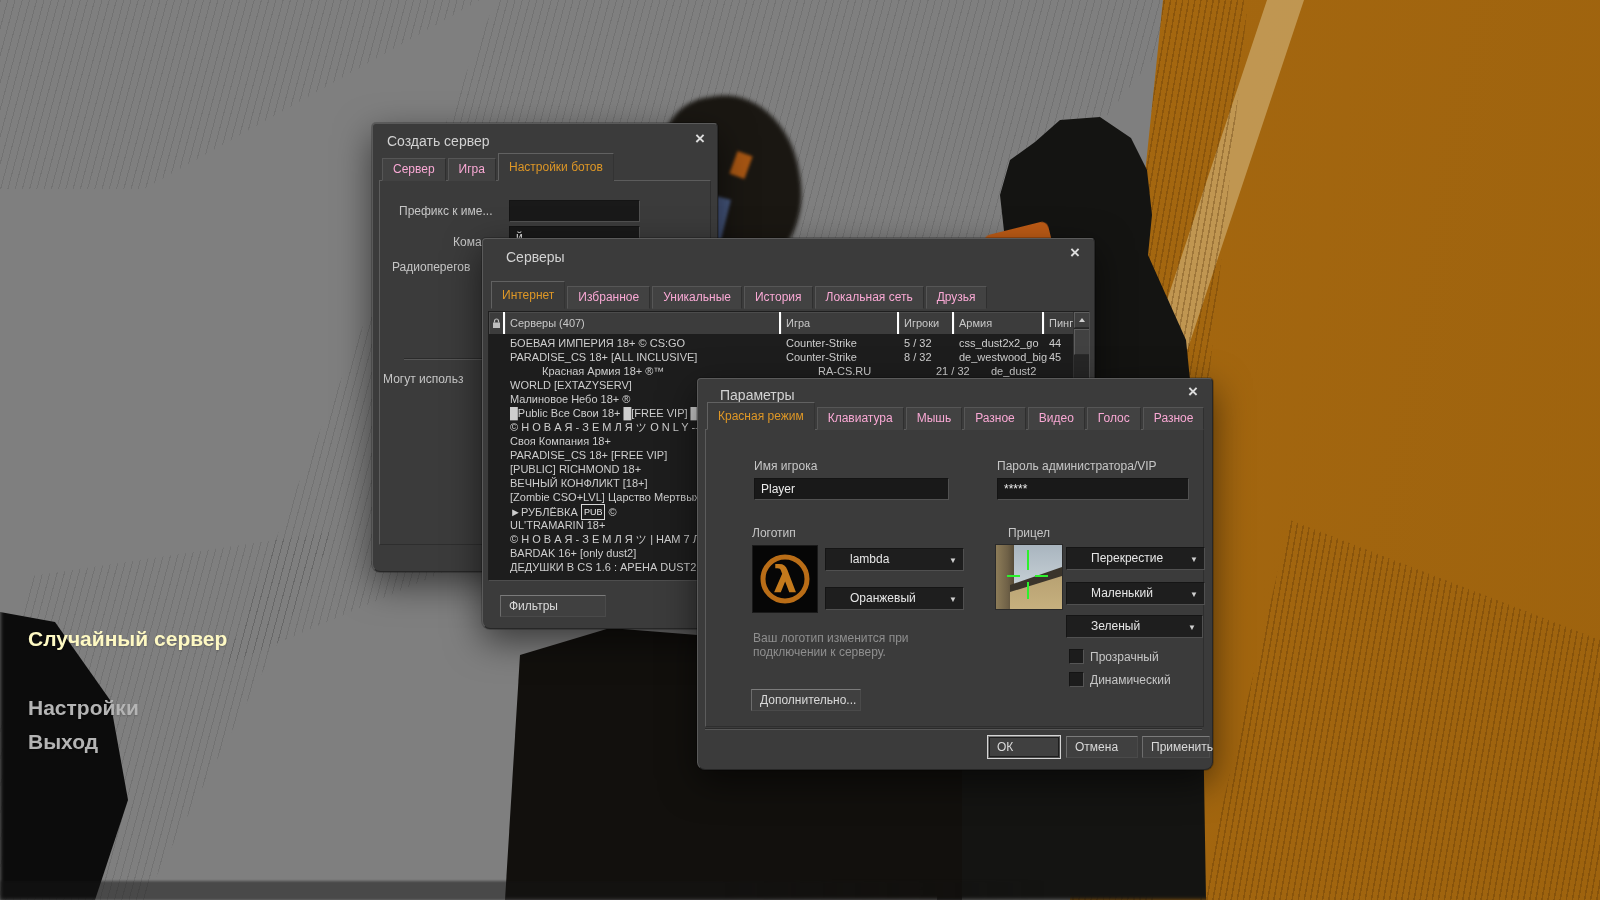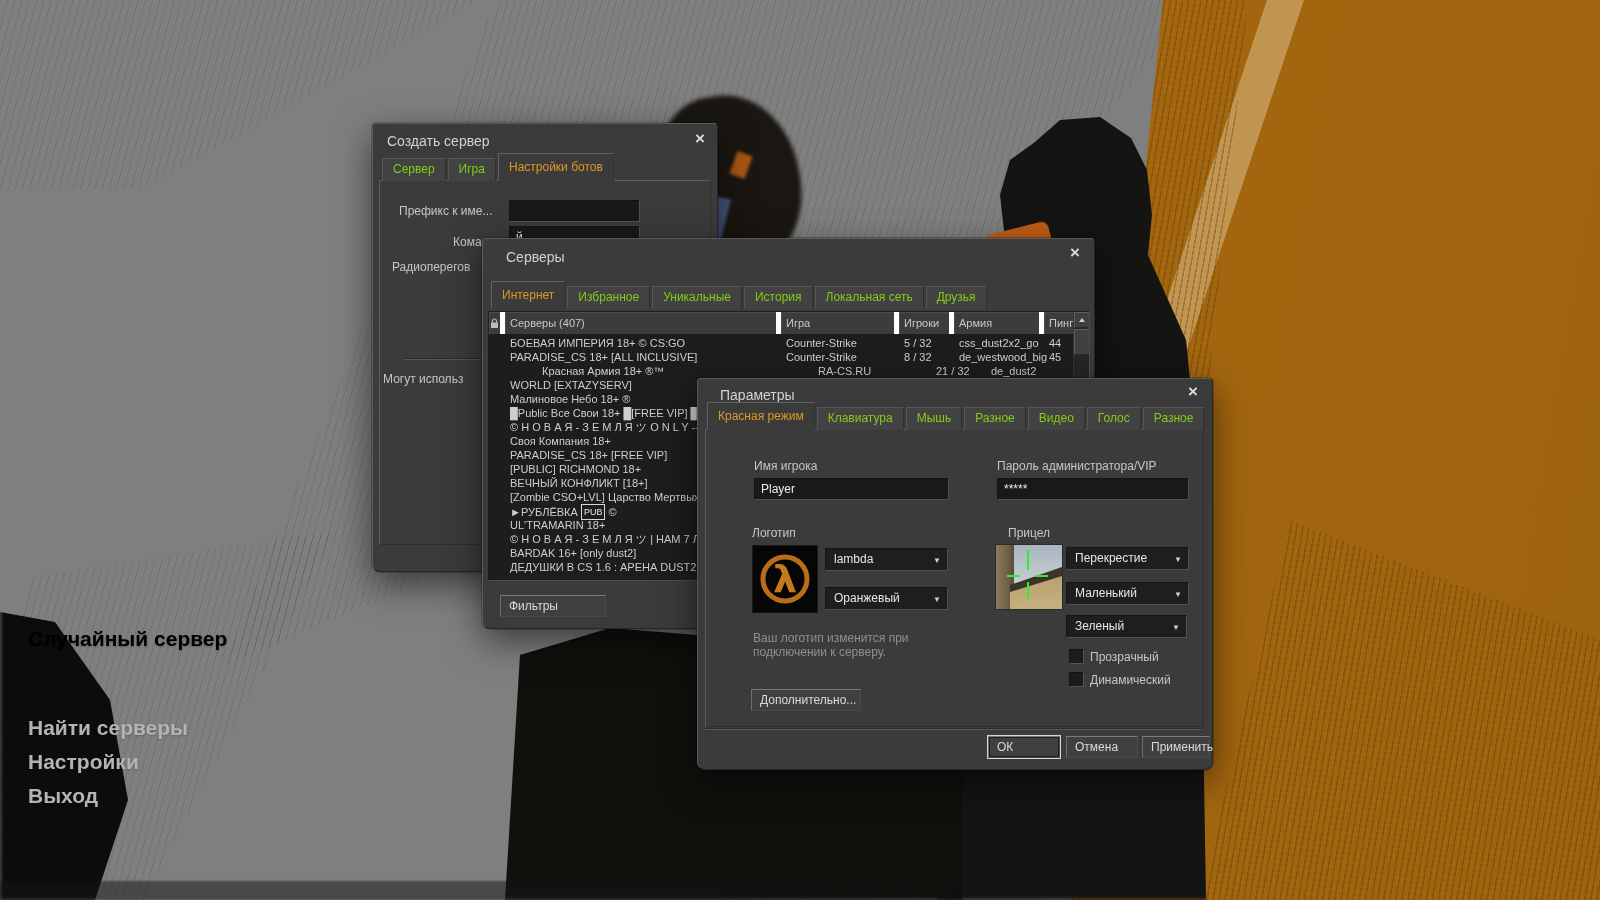--- a/index.html
+++ b/index.html
@@ -39,57 +39,57 @@
     clip-path:polygon(520px 655px,610px 628px,760px 640px,900px 658px,962px 690px,962px 900px,505px 900px);}
   .sil-corner{inset:0;background:#0c0c0c;filter:blur(2px);
     clip-path:polygon(0 612px,55px 622px,110px 700px,128px 800px,95px 900px,0 900px);}
   .bottom-shade{left:0;top:881px;width:1100px;height:19px;filter:blur(1px);
     background:linear-gradient(to right,rgba(20,20,20,.50) 0 65%,rgba(20,20,20,0) 95%);}
 
   
   .menu{position:absolute;left:28px;top:622px;display:flex;flex-direction:column;z-index:6;}
   .menu-item{height:34px;line-height:34px;font-size:21px;font-weight:bold;color:#b4b4b4;
     text-shadow:0 1px 2px rgba(0,0,0,.22);cursor:default;white-space:nowrap;}
-  .menu-item.hl{color:#000000;margin-bottom:55px;}
+  .menu-item.hl{color:#fef9c3;margin-bottom:35px;}
 
   
   .dlg{position:absolute;background:#3b3b3b;border:1px solid;
     border-color:#5a5a5a #272727 #272727 #5a5a5a;border-radius:4px 4px 8px 8px;
     box-shadow:0 12px 36px rgba(0,0,0,.55),0 0 0 1px rgba(0,0,0,.2);}
   .dlg-title{position:absolute;font-size:14px;color:#d2d2d2;white-space:nowrap;}
   .dlg-close{position:absolute;color:#dddddd;font-size:17px;font-weight:bold;line-height:16px;}
   .tabs{position:absolute;display:flex;align-items:flex-end;gap:2px;z-index:3;}
   .tab{background:#424242;border:1px solid;border-color:#565656 #2f2f2f #424242 #565656;
-    color:#84cc16;font-size:12px;padding:0 10px;height:21px;line-height:21px;white-space:nowrap;}
+    color:#f9a8d4;font-size:12px;padding:0 10px;height:21px;line-height:21px;white-space:nowrap;}
   .tab.sel{background:#3b3b3b;color:#de9726;height:26px;line-height:26px;
     border-color:#616161 #333333 #3b3b3b #616161;position:relative;z-index:4;}
   .panel{position:absolute;background:#3b3b3b;border:1px solid;
     border-color:#5c5c5c #2e2e2e #2e2e2e #5c5c5c;}
   .lbl{position:absolute;font-size:12px;color:#c6c6c6;white-space:nowrap;}
   .dim{color:#8f8f8f;}
   .input{position:absolute;background:#191919;border:1px solid;
     border-color:#141414 #515151 #515151 #141414;color:#ececec;font-size:12px;
     line-height:20px;padding:0 6px;white-space:nowrap;overflow:hidden;}
   .combo{position:absolute;background:#1e1e1e;border:1px solid;
     border-color:#151515 #505050 #505050 #151515;color:#e6e6e6;font-size:12px;
-    line-height:21px;padding-left:8px;white-space:nowrap;}
+    line-height:21px;padding-left:24px;white-space:nowrap;}
   .combo .arr{position:absolute;right:6px;top:1px;font-size:8px;color:#cfcfcf;line-height:21px;}
   .btn{position:absolute;background:#404040;border:1px solid;
     border-color:#7b7b7b #4a4a4a #4a4a4a #6d6d6d;color:#d9d9d9;font-size:12px;
     line-height:20px;padding:0 8px;white-space:nowrap;}
   .btn.focus{box-shadow:0 0 0 1px #d5d5d5, inset 0 0 0 1px #1d1d1d;}
   .chk{position:absolute;width:13px;height:13px;background:#1c1c1c;border:1px solid;
     border-color:#141414 #555 #555 #141414;}
   .divider{position:absolute;height:1px;background:#2b2b2b;border-bottom:1px solid #575757;}
 
   
   .srv-table{position:absolute;left:5px;top:72px;width:600px;height:268px;background:#1d1d1d;
     border:1px solid;border-color:#1f1f1f #4e4e4e #4e4e4e #1f1f1f;overflow:hidden;}
   .srv-head{position:absolute;left:0;top:0;right:0;height:22px;background:#3c3c3c;display:flex;}
-  .hcell{box-shadow:inset 1px 1px 0 #4c4c4c;border-right:5px solid #ffffff;font-size:11px;
+  .hcell{box-shadow:inset 1px 1px 0 #4c4c4c;border-right:2px solid #ffffff;font-size:11px;
     color:#c8c8c8;line-height:22px;padding-left:5px;box-sizing:border-box;overflow:hidden;white-space:nowrap;}
   .c-lock{width:16px;display:flex;align-items:center;justify-content:center;padding-left:0;}
   .c-name{width:276px;} .c-game{width:118px;} .c-players{width:55px;}
   .c-map{width:90px;} .c-ping{width:30px;border-right:none;}
   .srv-rows{position:absolute;left:0;top:24px;right:15px;bottom:0;}
   .srv-row{position:absolute;left:0;right:0;height:14px;font-size:11px;color:#cecece;white-space:nowrap;}
   .srv-row span{position:absolute;line-height:14px;}
   .s-name{left:21px;} .s-game{left:297px;} .s-players{left:415px;} .s-map{left:470px;} .s-ping{left:560px;}
   .pub-badge{position:static !important;display:inline-block;border:1px solid #d8d8d8;
     padding:0 2px;font-size:9px;line-height:10px;color:#e8e8e8;vertical-align:1px;}
@@ -133,21 +133,20 @@
   <div class="sil sil-orangebit"></div>
   <div class="sil sil-torso"></div>
   <div class="sil sil-goggles"></div>
   <div class="sil sil-earcup"></div>
   <div class="sil sil-legs"></div>
   <div class="sil sil-corner"></div>
   <div class="abs bottom-shade"></div>
 
   <div class="menu">
       <div class="menu-item hl">Случайный сервер</div>
-      <div class="menu-item">Найти серверы</div>
       <div class="menu-item">Настройки</div>
       <div class="menu-item">Выход</div>
     </div>
 
   <div class="dlg" style="left:372px;top:123px;width:344px;height:447px;z-index:10">
     <div class="dlg-title" style="left:14px;top:9px">Создать сервер</div>
     <div class="dlg-close" style="right:12px;top:7px">×</div>
     <div class="tabs" style="left:9px;top:31px;height:26px">
         <div class="tab">Сервер</div>
         <div class="tab">Игра</div>

